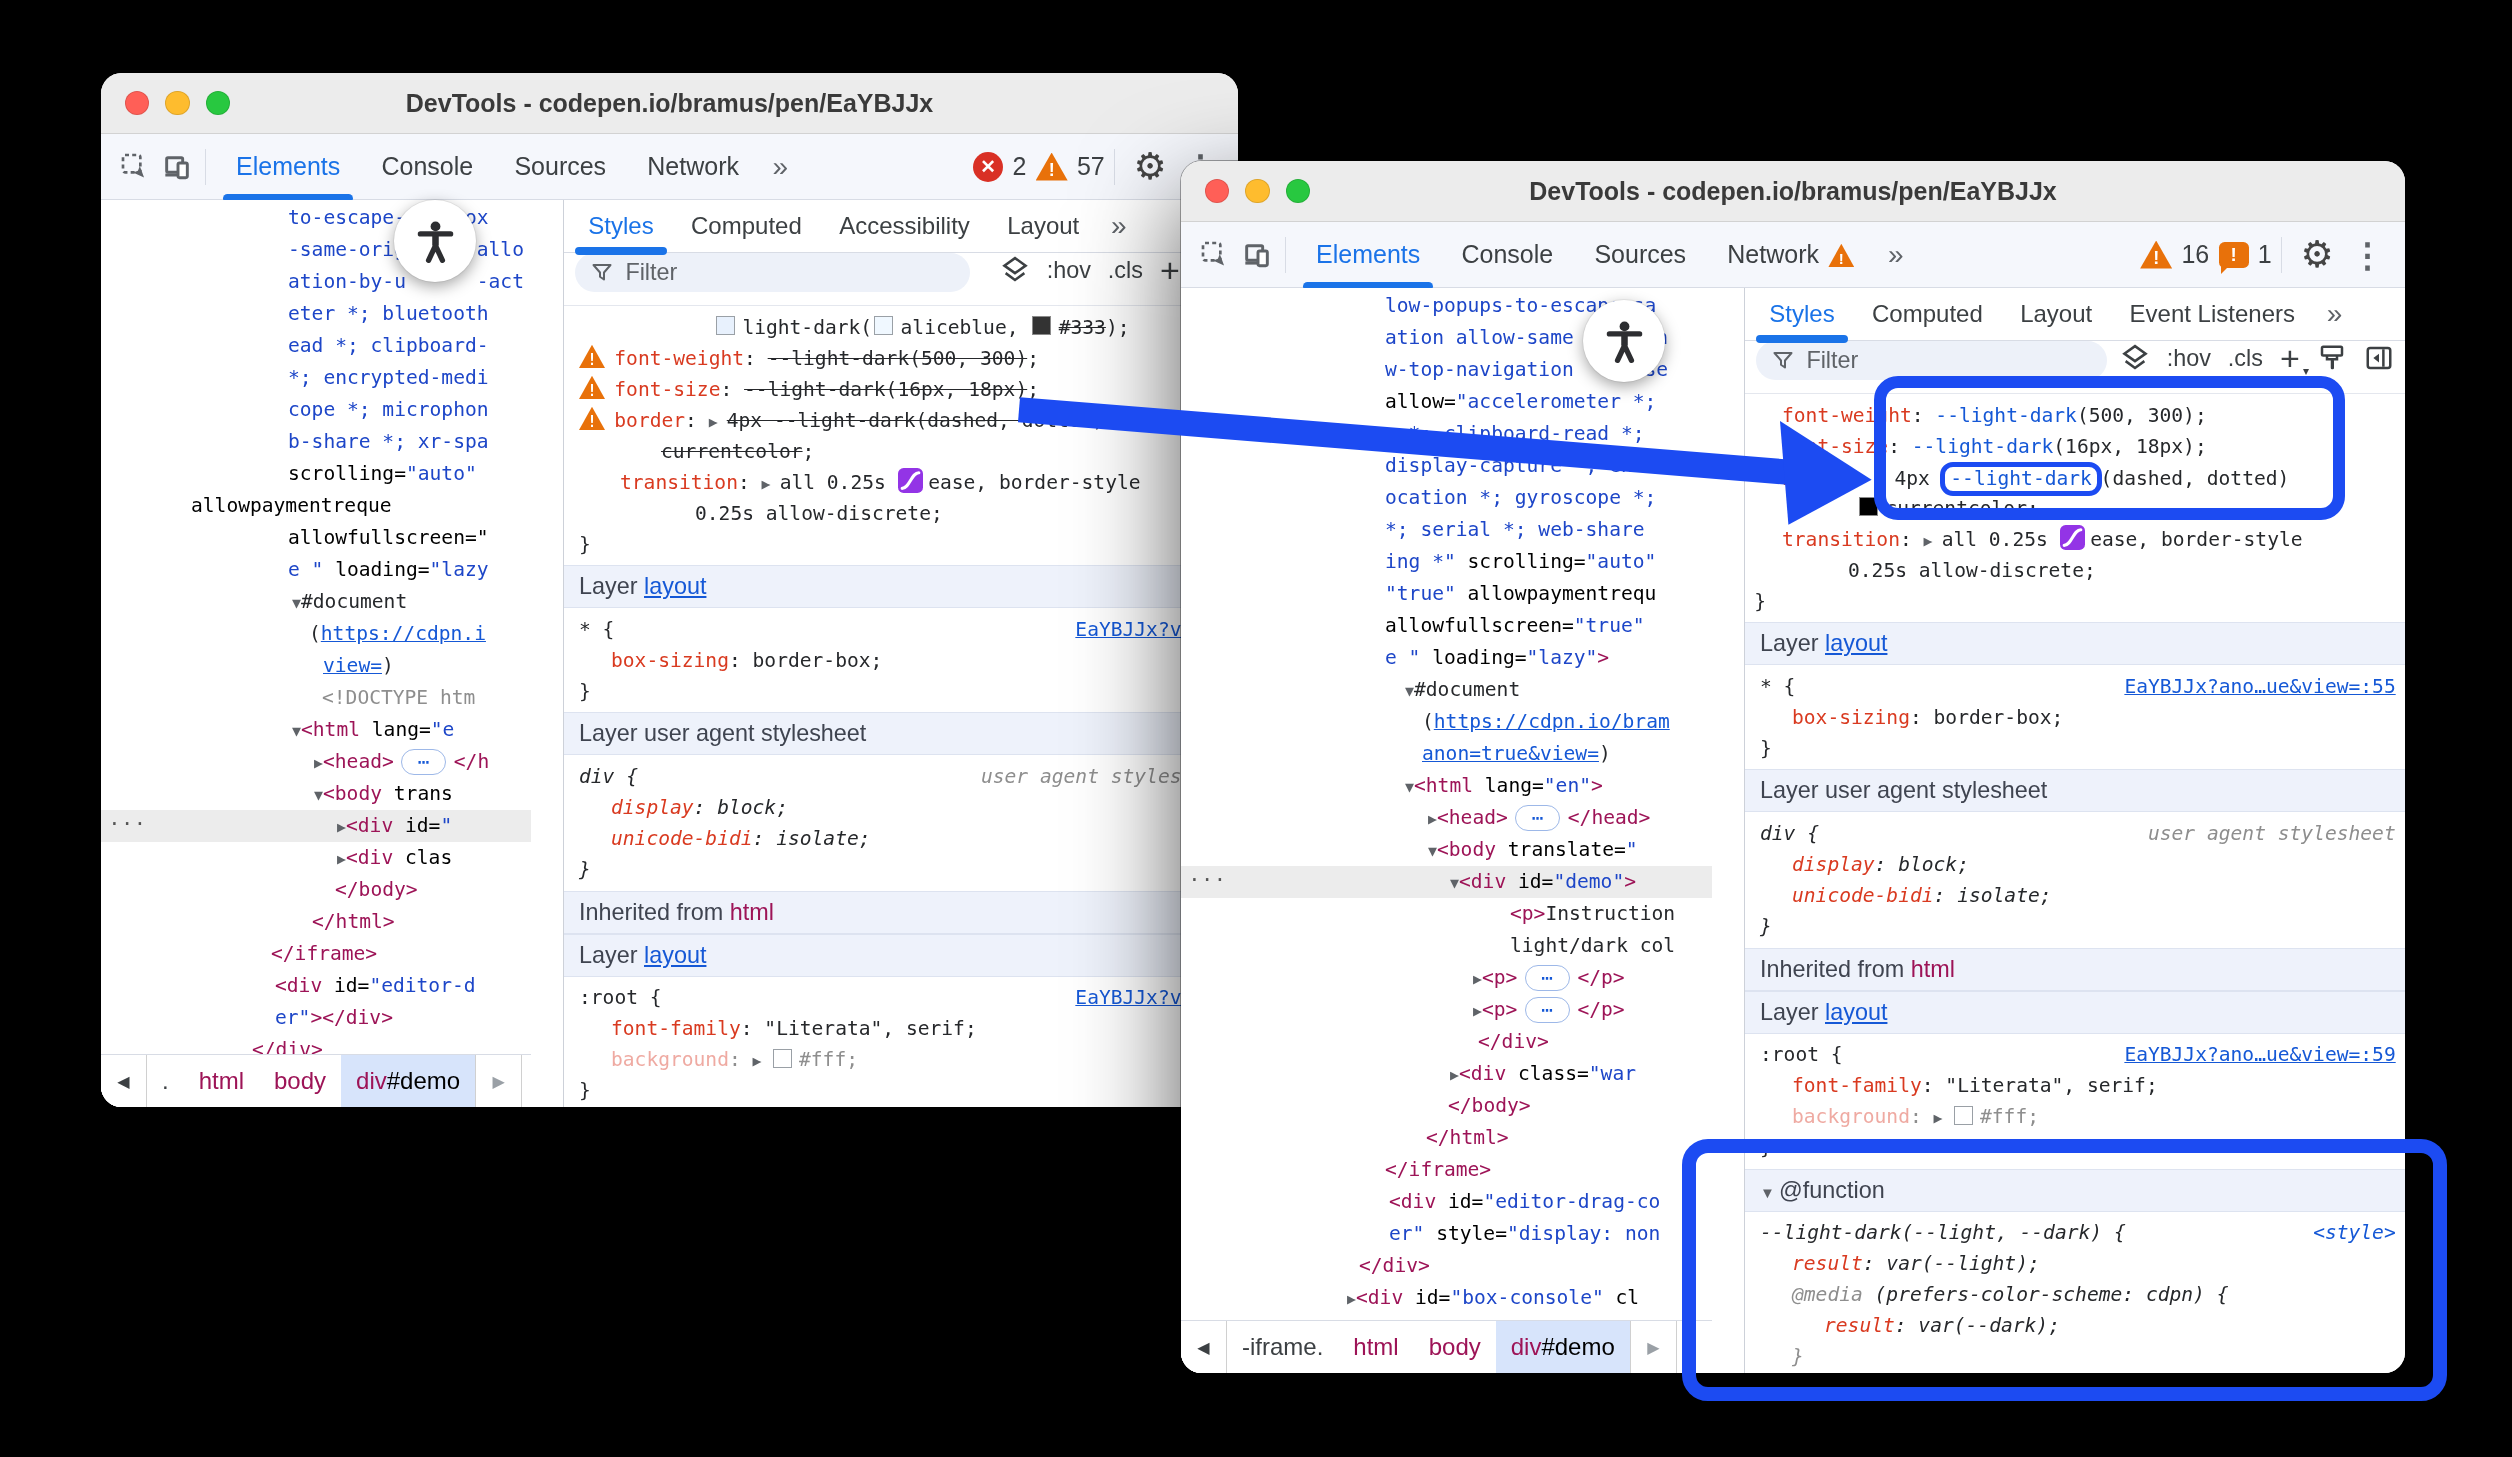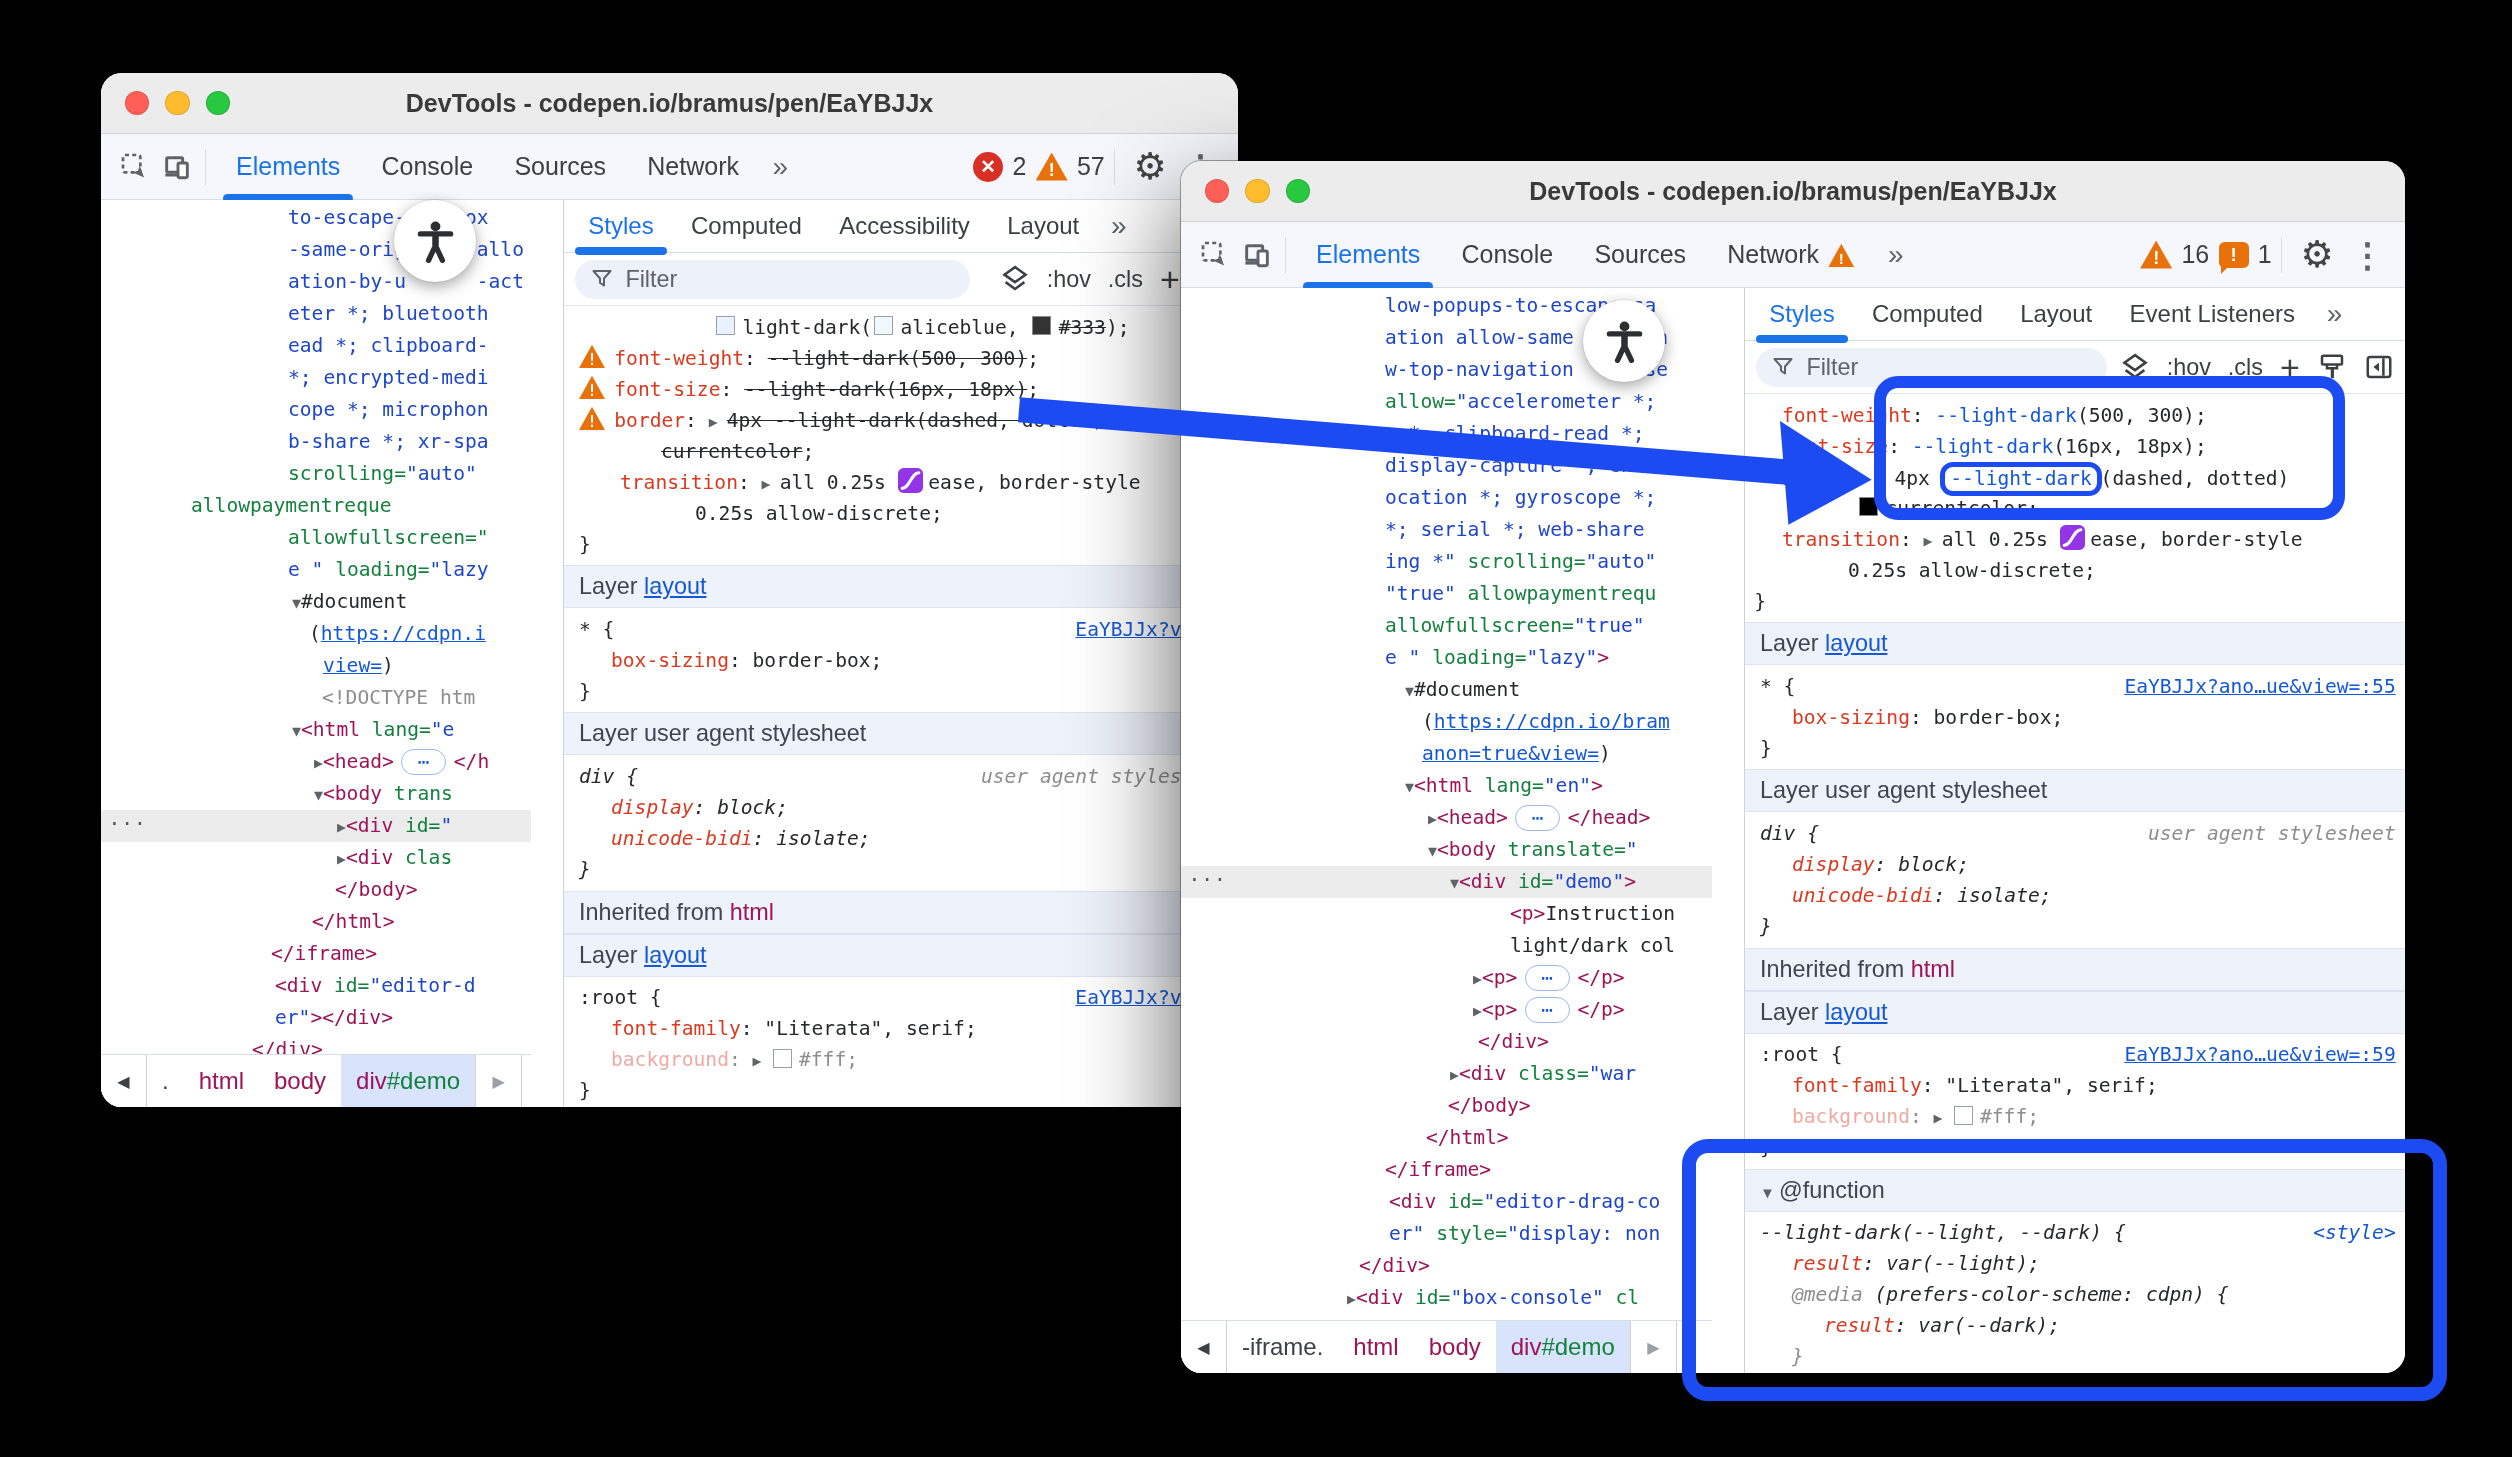--- a/index.html
+++ b/index.html
@@ -54,39 +54,39 @@
     font-family:"DejaVu Sans Mono",monospace;font-size:19.6px;color:#26282b;}
   .dom-line.sel{background:#ececec;}
   .gutter{position:absolute;left:7.5px;top:-6.5px;color:#555;font-size:19.6px;letter-spacing:0.9px;}
   .lc{display:block;}
 
   .styles-panel{flex:1;border-left:0.9px solid #cdd1d9;display:flex;flex-direction:column;min-width:0;background:#fff;margin-left:32px;}
   .styles-tabs{height:52px;flex:none;display:flex;align-items:center;border-bottom:0.9px solid #d8dce5;padding:0 5.6px;background:#fff;}
   .stab{position:relative;height:100%;display:flex;align-items:center;padding:0 18.7px;font-size:24px;color:#3c4043;}
   .stab.sel{color:#1a73e8;}
   .stab.sel::after{content:"";position:absolute;left:5.6px;right:5.6px;bottom:-2.8px;height:7.5px;border-radius:4.7px;background:#1a73e8;}
-  .filter-row{height:52px;flex:none;display:flex;align-items:center;padding:0 11.2px;border-bottom:0.9px solid #e4e7ee;gap:13px;}
+  .filter-row{height:52px;flex:none;display:flex;align-items:flex-start;padding:0 11.2px;border-bottom:0.9px solid #e4e7ee;gap:13px;}
   .filter-pill{flex:1;max-width:56%;height:39px;background:#edf1f9;border-radius:19.6px;display:flex;
     align-items:center;padding:0 15px;gap:11.2px;color:#5f6368;font-size:23.4px;}
   .sicons{display:flex;align-items:center;gap:17px;margin-left:auto;color:#3c4043;font-size:23.4px;}
   .sicons svg{width:30px;height:30px;display:block;}
   .pluswrap{position:relative;font-size:34px;color:#3c4043;line-height:1;}
   .plusc{position:absolute;right:-9.3px;bottom:-1.9px;font-size:12px;color:#3c4043;}
 
   .styles-scroll{flex:1;overflow:hidden;font-family:"DejaVu Sans Mono",monospace;font-size:19.6px;color:#26282b;}
   .sec{height:41px;line-height:41px;background:#eef2fb;border-top:0.9px solid #dde3f0;border-bottom:0.9px solid #dde3f0;
     padding:0 15px;font-family:"Liberation Sans",sans-serif;font-size:23.4px;color:#3f4450;white-space:pre;}
   .rule{position:relative;padding:5.6px 0;}
   .rule.ital .sline,.rule.ital .src,.rule.ital{font-style:italic;}
   .sline{height:31px;line-height:31px;white-space:pre;}
   .src{position:absolute;right:9.3px;top:5.6px;height:31px;line-height:31px;white-space:pre;}
   .note{position:absolute;right:9.3px;top:5.6px;height:31px;line-height:31px;color:#8e8e8e;font-style:italic;white-space:pre;}
 
   
-  .tag{color:#9d1457}.attr{color:#15803d}.val{color:#1d46c8}.gry{color:#8e8e8e}.drk{color:#26282b}
+  .tag{color:#9d1457}.attr{color:#000000}.val{color:#1d46c8}.gry{color:#8e8e8e}.drk{color:#26282b}
   .lnku{color:#1558d6;text-decoration:underline}.fn{color:#1558d6}
   .prp{color:#d93a20}.prpf{color:#efaaa2}.s{text-decoration:line-through}
   .tri{color:#5f6368;font-size:15px}.sect{color:#3f4450}.plain{color:#3c4043}
 
   .sw{display:inline-block;width:17px;height:17px;border:1.9px solid #8a8a8a;margin:0 7.5px -1.9px 1.9px;}
   .pill{display:inline-flex;align-items:center;justify-content:center;width:43px;height:24px;
     border:1.9px solid #9db8e8;border-radius:13px;color:#1558d6;font-size:18.7px;margin:0 7.5px -3.7px 7.5px;letter-spacing:0.9px;}
   .ease{display:inline-block;width:25px;height:25px;background:#9334e6;border-radius:5.6px;margin:0 5.6px -4.7px 0;}
   .ease svg{width:25px;height:25px;display:block;}
   .boxed{display:inline-block;border:5.6px solid #1c4bf2;border-radius:13px;padding:0 5.6px;margin:0 -1.9px;line-height:24px;}

